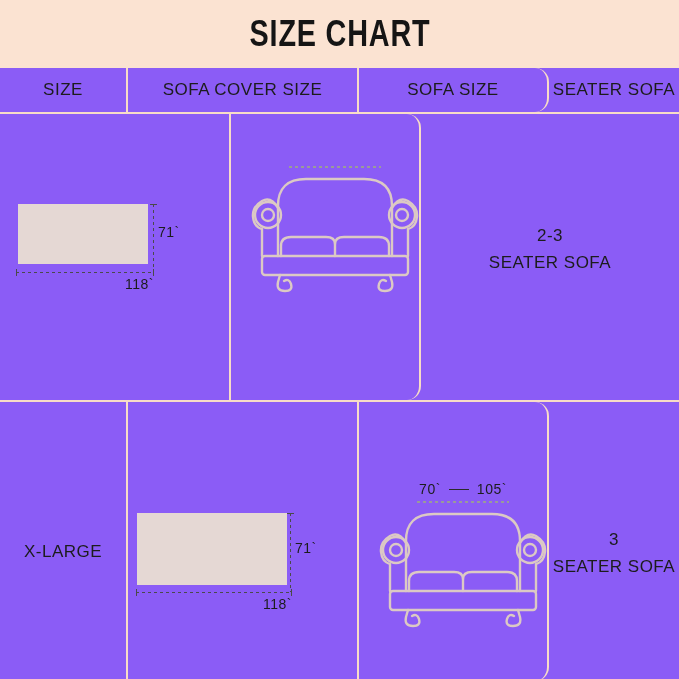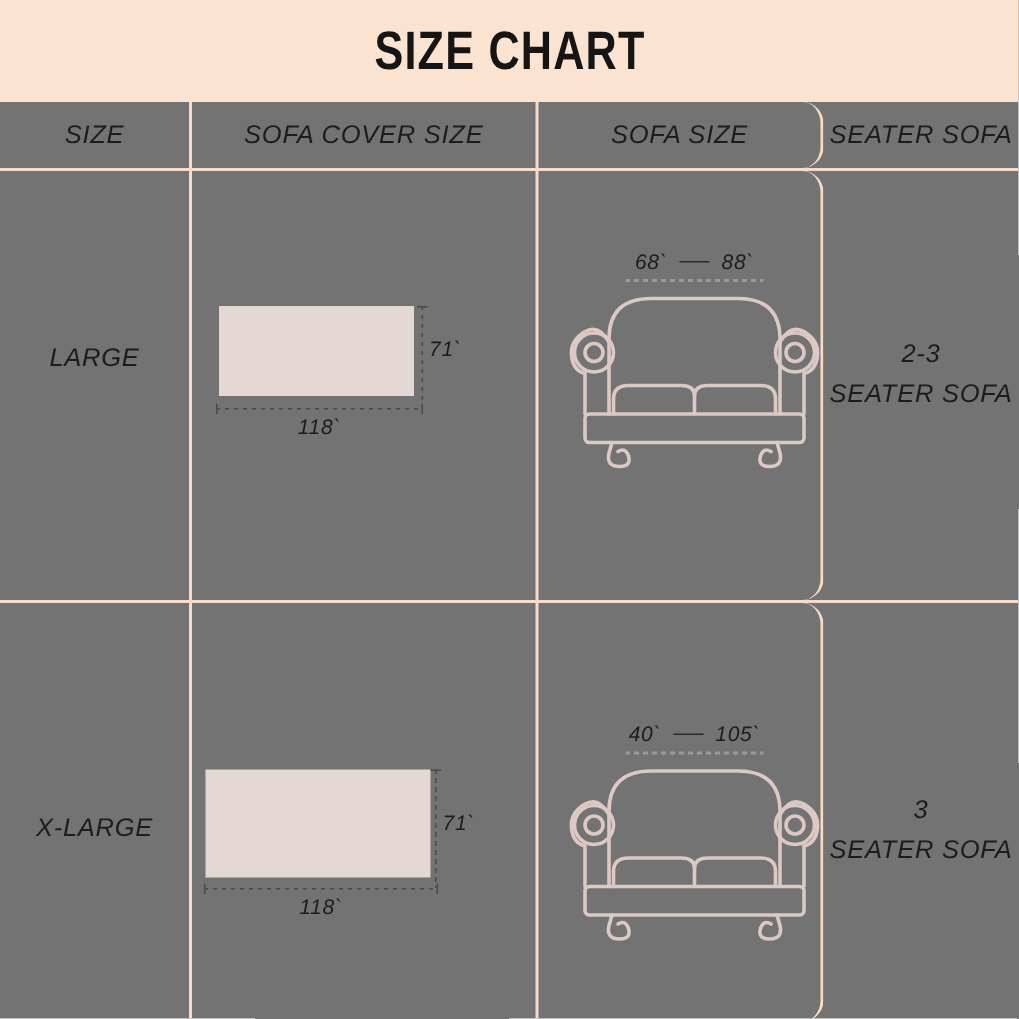--- a/index.html
+++ b/index.html
@@ -1,21 +1,21 @@
 <!DOCTYPE html>
 <html style="--band-bg: #fbe3d2; --border: #f8dcc7; --cover-fill: #e5d8d4; --sofa-outline: #dcc9c4; --measure-line: #4a4a4a;"><head>
 <meta charset="utf-8">
 <style>
   html,body{margin:0;padding:0;background:#fff;}
   .page{
     position:relative;
     width:679px;height:679px;
     font-family:"Liberation Sans", sans-serif;
     color:#1c1c1c;
-    background:#737373;
+    background:#8b5cf6;
     overflow:hidden;
   }
   
   .band{
     height:68px;
     background:var(--band-bg,#fbe3d2);
     display:flex;align-items:center;justify-content:center;
   }
   .band .title{
     font-size:36px;font-weight:bold;letter-spacing:1px;color:#151515;
@@ -25,21 +25,21 @@
   
   .hrow,.row{display:flex;}
   .hrow{height:44px;border-bottom:2px solid var(--border,#f8dcc7);}
   .row1{height:286px;border-bottom:2px solid var(--border,#f8dcc7);}
   .row2{height:279px;}
   .c1{width:128px;}
   .c2{width:231px;}
   .c3{width:190px;border-radius:14px;}
   .c4{width:131px;flex:1;}
   .c1,.c2,.c3{border-right:2px solid var(--border,#f8dcc7);}
-  .c1,.c2,.c3,.c4{box-sizing:border-box;position:relative;font-style:italic;}
+  .c1,.c2,.c3,.c4{box-sizing:border-box;position:relative;}
   .hcell{
     display:flex;align-items:center;justify-content:center;
     font-size:17px;letter-spacing:.5px;white-space:nowrap;color:#1c1c1c;
   }
   
   .size-cell,.seater-cell{
     display:flex;align-items:center;justify-content:center;
     font-size:17px;letter-spacing:.5px;text-align:center;
   }
   .row1 .size-cell{padding-bottom:37px;}
@@ -64,21 +64,21 @@
     background:repeating-linear-gradient(to right,var(--measure-line,#4a4a4a) 0 3px,transparent 3px 6px);
   }
   .hline::before,.hline::after{content:"";position:absolute;top:-3px;width:1px;height:7px;background:var(--measure-line,#4a4a4a);}
   .hline::before{left:0;}
   .hline::after{right:0;}
   .r1 .hline{left:16px;top:158px;width:138px;}
   .r2 .hline{left:8px;top:190px;width:156px;}
   .vlabel,.hlabel{position:absolute;font-size:14px;letter-spacing:.5px;}
   .r1 .vlabel{left:158px;top:110px;}
   .r2 .vlabel{left:167px;top:138px;}
-  .hlabel{text-align:center;}
+  .hlabel{text-align:right;}
   .r1 .hlabel{left:16px;width:138px;top:162px;}
   .r2 .hlabel{left:8px;width:156px;top:194px;}
   
   .sofa-wrap{position:absolute;width:168px;left:20px;text-align:center;}
   .row1 .sofa-wrap{top:50px;}
   .row2 .sofa-wrap{top:77px;}
   .sofa-range{
     display:flex;align-items:center;justify-content:center;
     height:20px;font-size:14px;letter-spacing:.5px;color:#1c1c1c;
   }
@@ -105,39 +105,33 @@
   <div class="table">
 
     <div class="hrow">
       <div class="hcell c1">SIZE</div>
       <div class="hcell c2">SOFA COVER SIZE</div>
       <div class="hcell c3">SOFA SIZE</div>
       <div class="hcell c4">SEATER SOFA</div>
     </div>
 
     <div class="row row1">
-      <div class="c1 size-cell">LARGE</div>
 
       <div class="c2">
         <div class="cover-diagram r1">
           <div class="cover-rect"></div>
           <div class="vline"></div>
           <div class="vlabel">71`</div>
           <div class="hline"></div>
           <div class="hlabel">118`</div>
         </div>
       </div>
 
       <div class="c3">
         <div class="sofa-wrap">
-          <div class="sofa-range">
-            <span>68`</span>
-            <span class="range-dash"></span>
-            <span>88`</span>
-          </div>
           <div class="range-dashline"></div>
           <svg class="sofa-svg" viewBox="0 0 168 124" width="168" height="124" aria-hidden="true">
             <path d="M27,86 L27,36 Q27,9 55,9 L113,9 Q141,9 141,36 L141,86"></path>
             <path d="M27,38 Q20,26 11,31 Q1,37 2,47 Q3,57 11,59 L11,86"></path>
             <circle cx="17" cy="45" r="13"></circle>
               <circle cx="17" cy="45" r="6"></circle>
             <path d="M141,38 Q148,26 157,31 Q167,37 166,47 Q165,57 157,59 L157,86"></path>
             <circle cx="151" cy="45" r="13"></circle>
               <circle cx="151" cy="45" r="6"></circle>
             <path d="M30,86 L30,76 Q30,67 40,67 L75,67 Q84,67 84,74 L84,86"></path>
@@ -166,21 +160,21 @@
           <div class="vline"></div>
           <div class="vlabel">71`</div>
           <div class="hline"></div>
           <div class="hlabel">118`</div>
         </div>
       </div>
 
       <div class="c3">
         <div class="sofa-wrap">
           <div class="sofa-range">
-            <span>40`</span>
+            <span>70`</span>
             <span class="range-dash"></span>
             <span>105`</span>
           </div>
           <div class="range-dashline"></div>
           <svg class="sofa-svg" viewBox="0 0 168 124" width="168" height="124" aria-hidden="true">
             <path d="M27,86 L27,36 Q27,9 55,9 L113,9 Q141,9 141,36 L141,86"></path>
             <path d="M27,38 Q20,26 11,31 Q1,37 2,47 Q3,57 11,59 L11,86"></path>
             <circle cx="17" cy="45" r="13"></circle>
               <circle cx="17" cy="45" r="6"></circle>
             <path d="M141,38 Q148,26 157,31 Q167,37 166,47 Q165,57 157,59 L157,86"></path>

